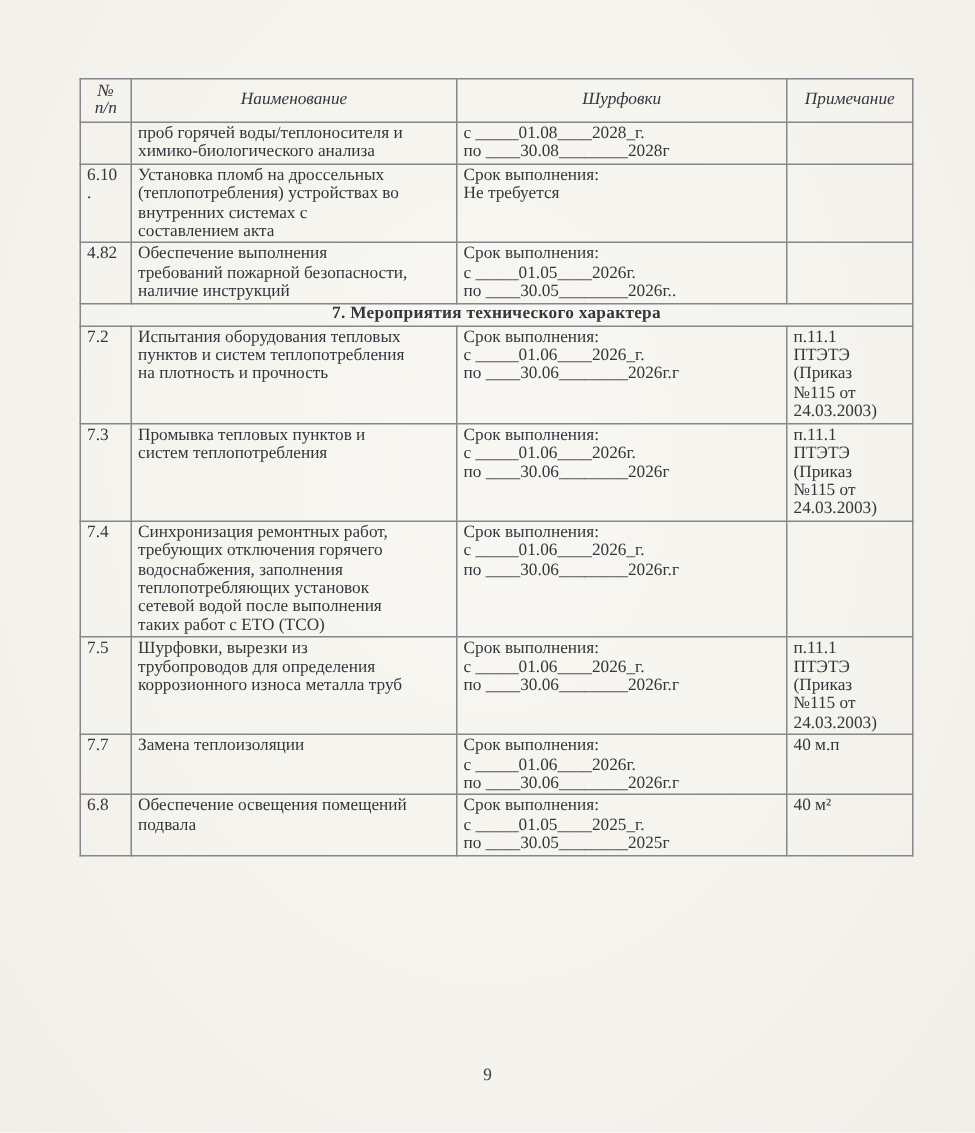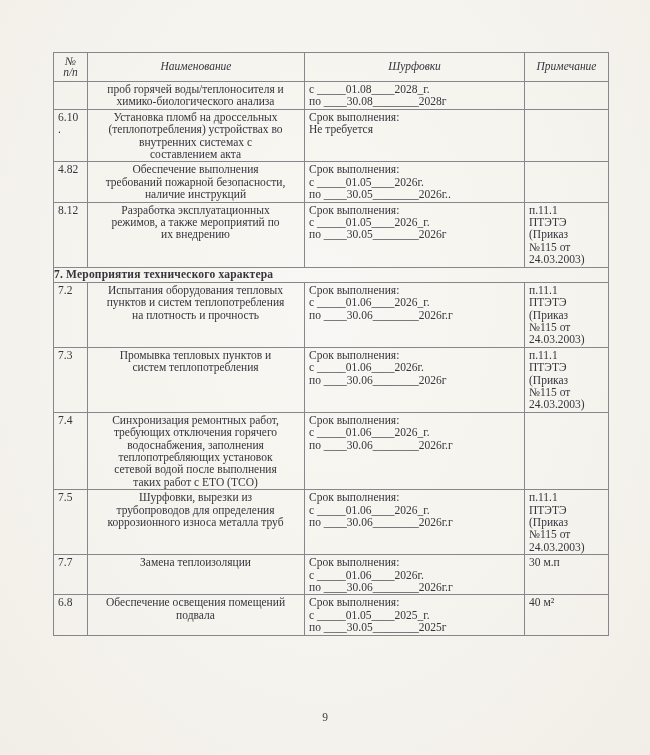--- a/index.html
+++ b/index.html
@@ -33,31 +33,32 @@
     font-size: 11.5px;
     line-height: 12.4px;
     padding: 1px 4px 1px 4px;
     white-space: pre-line;
     overflow: hidden;
   }
   .doc-table td.c-num {
     padding-left: 4px;
     padding-right: 1px;
   }
-  .doc-table td.c-name { padding-right: 5px; text-align: center; }
+  .doc-table td.c-name { padding-right: 5px; }
   .doc-table tr.header-row td {
     font-style: italic;
     text-align: center;
     vertical-align: middle;
     height: 24px;
     line-height: 11.5px;
     padding: 2px 2px;
   }
   .doc-table tr.section-row td {
     font-weight: bold;
+    text-align: center;
     height: 13px;
     padding: 0 0 1px 0;
     letter-spacing: 0.2px;
     white-space: normal;
   }
   .page-number {
     position: absolute;
     top: 711px;
     left: 0;
     width: 650px;
@@ -109,34 +110,20 @@
       <tr>
         <td class="c-num">4.82</td>
         <td class="c-name">Обеспечение выполнения
 требований пожарной безопасности,
 наличие инструкций</td>
         <td class="c-desc">Срок выполнения:
 с _____01.05____2026г.
 по ____30.05________2026г..</td>
         <td class="c-note"></td>
       </tr>
-      <tr>
-        <td class="c-num">8.12</td>
-        <td class="c-name">Разработка эксплуатационных
-режимов, а также мероприятий по
-их внедрению</td>
-        <td class="c-desc">Срок выполнения:
-с _____01.05____2026_г.
-по ____30.05________2026г</td>
-        <td class="c-note">п.11.1
-ПТЭТЭ
-(Приказ
-№115 от
-24.03.2003)</td>
-      </tr>
 
       <tr class="section-row">
         <td colspan="4">7. Мероприятия технического характера</td>
       </tr>
 
       <tr>
         <td class="c-num">7.2</td>
         <td class="c-name">Испытания оборудования тепловых
 пунктов и систем теплопотребления
 на плотность и прочность</td>
@@ -188,21 +175,21 @@
 (Приказ
 №115 от
 24.03.2003)</td>
       </tr>
       <tr>
         <td class="c-num">7.7</td>
         <td class="c-name">Замена теплоизоляции</td>
         <td class="c-desc">Срок выполнения:
 с _____01.06____2026г.
 по ____30.06________2026г.г</td>
-        <td class="c-note">30 м.п</td>
+        <td class="c-note">40 м.п</td>
       </tr>
       <tr>
         <td class="c-num">6.8</td>
         <td class="c-name">Обеспечение освещения помещений
 подвала</td>
         <td class="c-desc">Срок выполнения:
 с _____01.05____2025_г.
 по ____30.05________2025г</td>
         <td class="c-note">40 м²</td>
       </tr>

